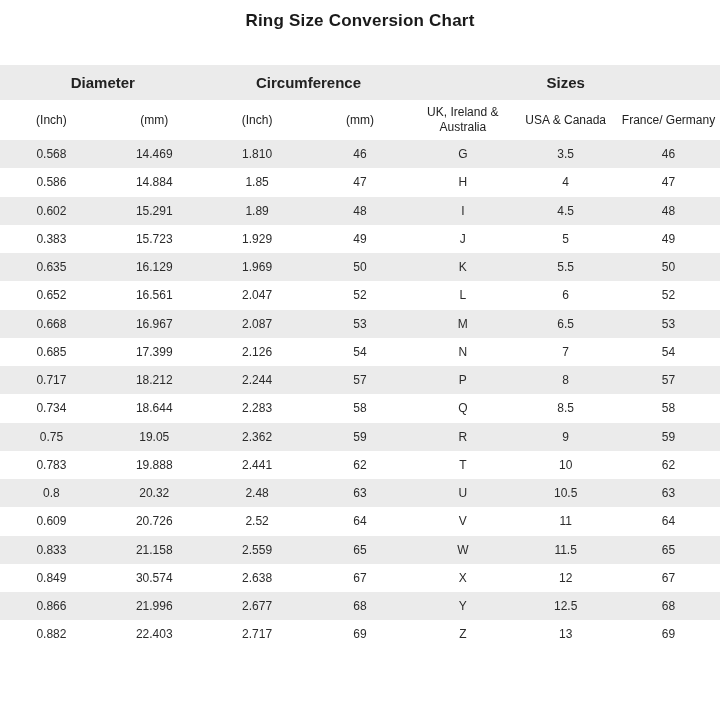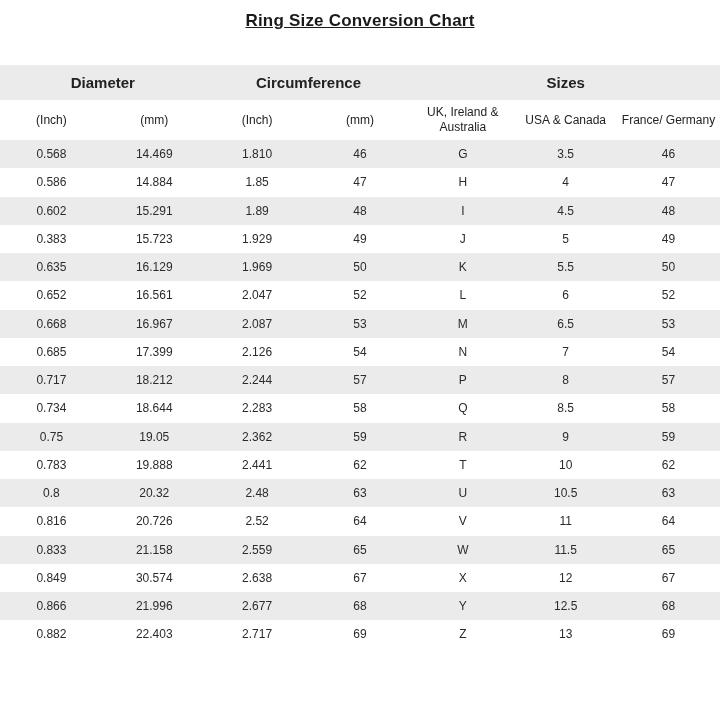--- a/index.html
+++ b/index.html
@@ -19,21 +19,20 @@
   .title {
     margin: 0;
     padding-top: 12px;
     height: 18px;
     line-height: 18px;
     text-align: center;
     font-size: 17px;
     font-weight: bold;
     color: #1a1a1a;
     letter-spacing: 0.2px;
-    text-decoration: underline;
   }
   table.chart {
     width: 720px;
     margin-top: 35px;
     border-collapse: collapse;
     table-layout: fixed;
   }
   table.chart th, table.chart td {
     padding: 0 2px;
     text-align: center;
@@ -210,21 +209,21 @@
         <tr>
           <td>0.8</td>
           <td>20.32</td>
           <td>2.48</td>
           <td>63</td>
           <td>U</td>
           <td>10.5</td>
           <td>63</td>
         </tr>
         <tr>
-          <td>0.816</td>
+          <td>0.609</td>
           <td>20.726</td>
           <td>2.52</td>
           <td>64</td>
           <td>V</td>
           <td>11</td>
           <td>64</td>
         </tr>
         <tr>
           <td>0.833</td>
           <td>21.158</td>

